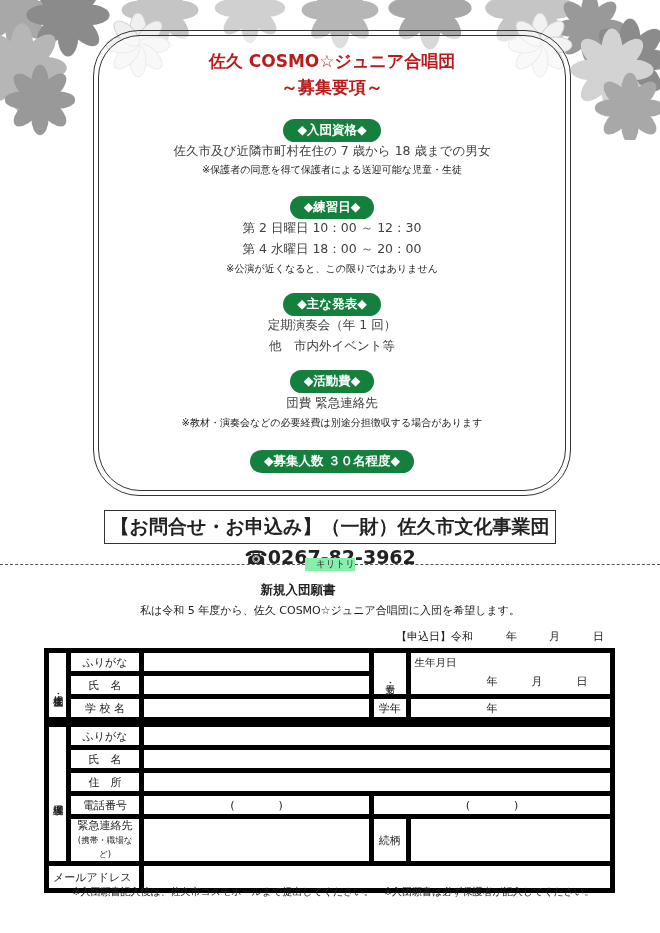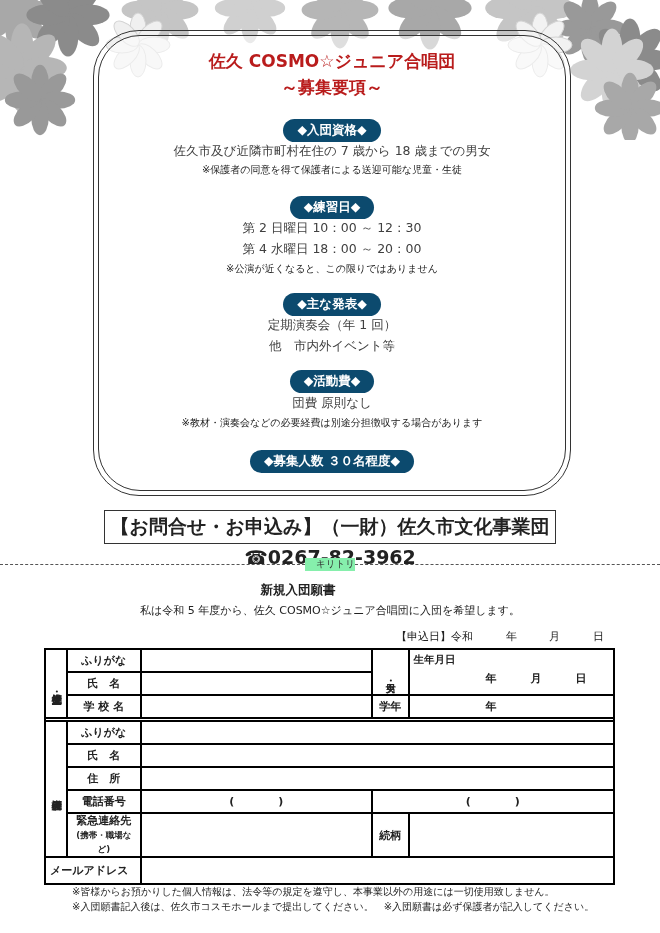--- a/index.html
+++ b/index.html
@@ -5,35 +5,35 @@
   * { box-sizing: border-box; margin: 0; padding: 0; }
   body { width: 660px; height: 933px; background: #fff; position: relative; overflow: hidden;
          font-family: "DejaVu Sans", sans-serif; color: #222; }
   .flowers { position: absolute; left: 0; top: 0; width: 660px; height: 140px; }
   .frame-outer { position: absolute; left: 93px; top: 30px; width: 478px; height: 466px;
                  border: 1.5px solid #333; border-radius: 46px; }
   .frame-inner { position: absolute; left: 98px; top: 35px; width: 468px; height: 456px;
                  border: 1.5px solid #333; border-radius: 42px; background: rgba(255,255,255,0.55); }
   .center { position: absolute; left: 98px; width: 468px; text-align: center; }
   .title { font-weight: bold; font-size: 17px; color: #b91c1c; }
-  .pill { display: inline-block; background: #0c4a6e; color: #fff; font-weight: bold; font-size: 12.5px;
+  .pill { display: inline-block; background: #15803d; color: #fff; font-weight: bold; font-size: 12.5px;
           border-radius: 12px; padding: 3px 14px; }
   .line { font-size: 12.5px; color: #404040; }
   .note { font-size: 10px; color: #222; }
   .contact { position: absolute; left: 104px; top: 510px; width: 452px; height: 34px;
              border: 1.5px solid #333; text-align: center; line-height: 31px; font-weight: bold; font-size: 19px; }
   .cutline { position: absolute; left: 0; top: 559px; width: 660px; height: 12px; }
   .cutline .dash { position: absolute; top: 5px; border-top: 1px dashed #555; }
   .cutline .label { position: absolute; left: 305px; width: 50px; top: -1px; text-align: right; font-size: 9.5px; color: #333; background: #86efac; }
   .form-title { position: absolute; left: 0; width: 596px; top: 582px; text-align: center; font-weight: bold; font-size: 12.5px; }
   .form-sub { position: absolute; left: 0; width: 660px; top: 603px; text-align: center; font-size: 11px; }
   .apply-date { position: absolute; top: 629px; font-size: 11px; }
   table.form { position: absolute; left: 44px; top: 648px; width: 571px; border-collapse: collapse;
                border: 1.5px solid #333; font-size: 11px; }
-  table.form td { border: 2px solid #000000; height: 23px; padding: 0 4px; vertical-align: middle; font-weight: bold; }
+  table.form td { border: 5px solid #000000; height: 23px; padding: 0 4px; vertical-align: middle; }
   .vlabel { width: 22px; text-align: center; font-size: 10px; line-height: 10.5px; padding: 0 !important; }
   .rlabel { width: 74px; text-align: center; }
   .sep td { height: 3px !important; padding: 0 !important; border-left: 1.5px solid #333; border-right: 1.5px solid #333; }
   .footnotes { position: absolute; left: 72px; top: 884px; font-size: 10px; line-height: 15px; }
 </style>
 </head>
 <body>
 
 <svg class="flowers" viewBox="0 0 660 140">
   <defs>
@@ -80,21 +80,21 @@
 <div class="center" style="top:196px;"><span class="pill">◆練習日◆</span></div>
 <div class="center line" style="top:220px;">第 2 日曜日 10：00 ～ 12：30</div>
 <div class="center line" style="top:241px;">第 4 水曜日 18：00 ～ 20：00</div>
 <div class="center note" style="top:262px;">※公演が近くなると、この限りではありません</div>
 
 <div class="center" style="top:293px;"><span class="pill">◆主な発表◆</span></div>
 <div class="center line" style="top:317px;">定期演奏会（年 1 回）</div>
 <div class="center line" style="top:338px;">他　市内外イベント等</div>
 
 <div class="center" style="top:370px;"><span class="pill">◆活動費◆</span></div>
-<div class="center line" style="top:395px;">団費 原則なし</div>
+<div class="center line" style="top:395px;">団費 緊急連絡先</div>
 <div class="center note" style="top:416px;">※教材・演奏会などの必要経費は別途分担徴収する場合があります</div>
 
 <div class="center" style="top:450px;"><span class="pill">◆募集人数 ３０名程度◆</span></div>
 
 <div class="contact">【お問合せ・お申込み】（一財）佐久市文化事業団　☎0267-82-3962</div>
 
 <div class="cutline">
   <div class="dash" style="left:0; width:305px;"></div>
   <div class="label">キリトリ</div>
   <div class="dash" style="left:355px; width:305px;"></div>
@@ -178,15 +178,14 @@
     <td></td>
   </tr>
   <tr>
     <td colspan="2" style="text-align:left; height:27px;">メールアドレス</td>
     <td colspan="3"></td>
   </tr>
 </tbody>
   </table>
 
 <div class="footnotes">
-  <div>※皆様からお預かりした個人情報は、法令等の規定を遵守し、本事業以外の用途には一切使用致しません。</div>
   <div>※入団願書記入後は、佐久市コスモホールまで提出してください。　※入団願書は必ず保護者が記入してください。</div>
 </div>
 
 </body></html>

